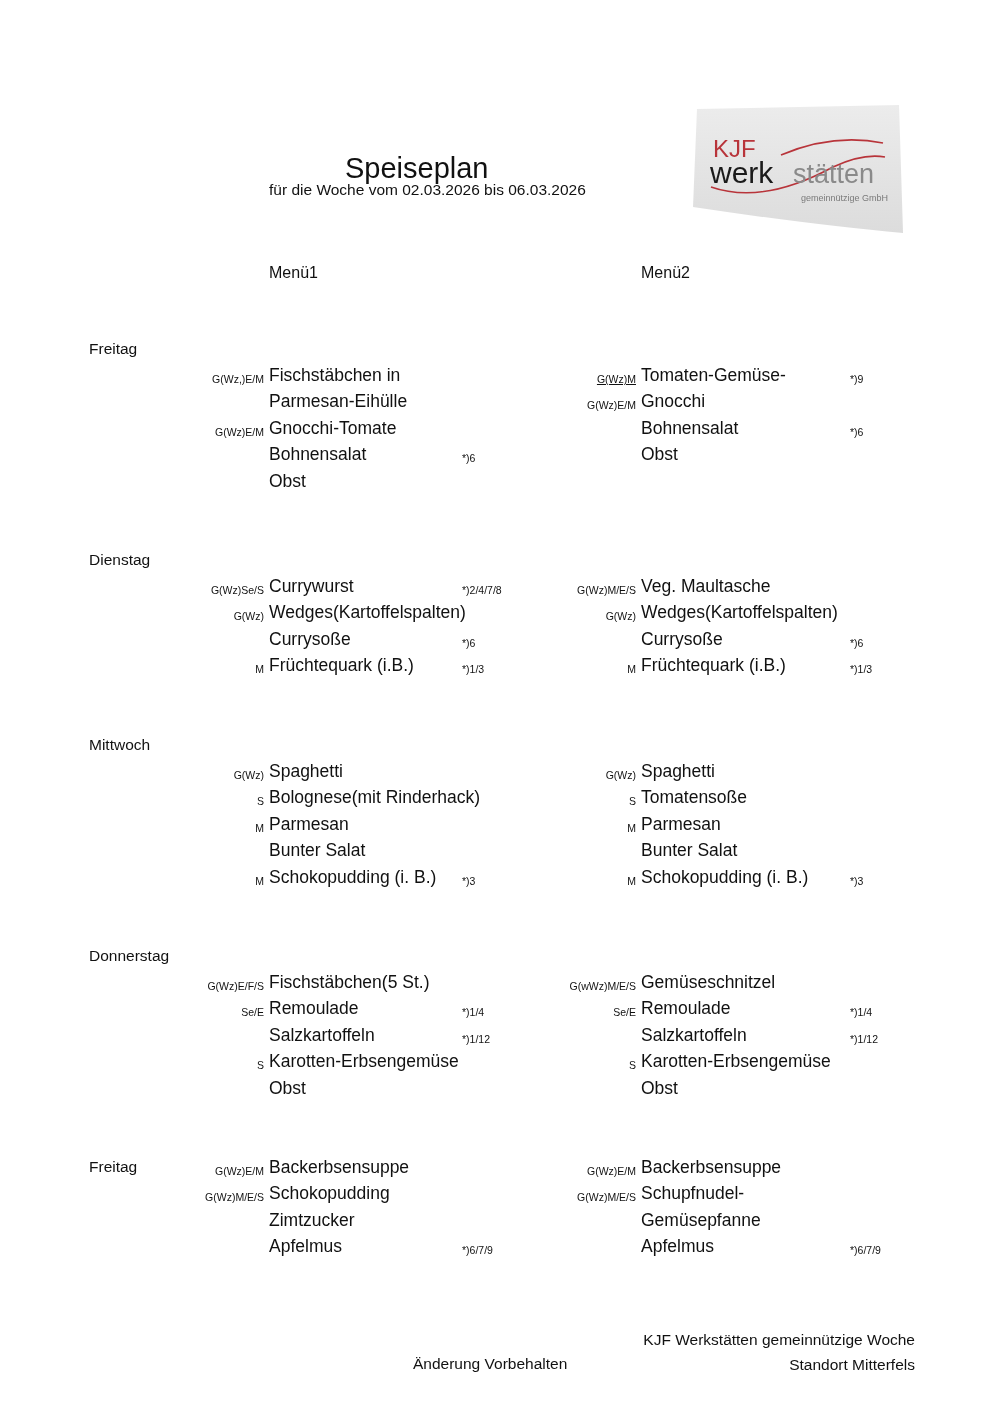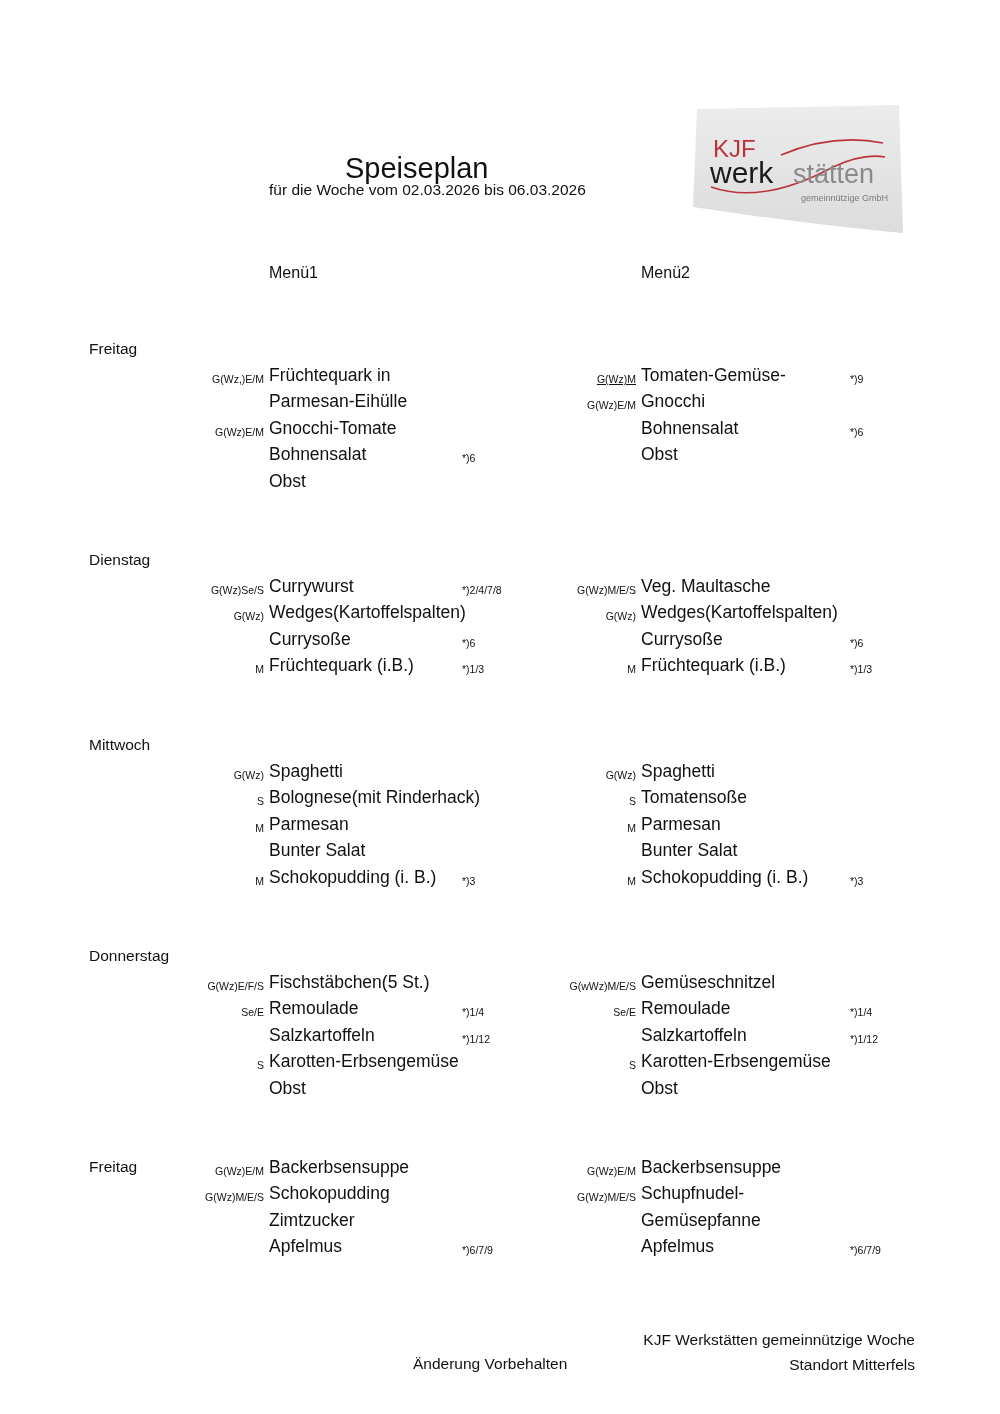--- a/index.html
+++ b/index.html
@@ -41,21 +41,21 @@
   </svg>
 </div>
 
 <div class="abs menu-head" style="left:269px;">Menü1</div>
 <div class="abs menu-head" style="left:641px;">Menü2</div>
 
 <div id="plan">
     <div class="abs day-label" style="top: 340px;">Freitag</div>
     <div class="row" style="top: 365px; left: 0px;">
       <span class="code" style="left: 144px;">G(Wz,)E/M</span>
-      <span class="dish" style="left: 269px;">Früchtequark in</span>
+      <span class="dish" style="left: 269px;">Fischstäbchen in</span>
       <span class="add" style="left: 462px;"></span>
     </div>
     <div class="row" style="top: 391.4px; left: 0px;">
       <span class="code" style="left: 144px;"></span>
       <span class="dish" style="left: 269px;">Parmesan-Eihülle</span>
       <span class="add" style="left: 462px;"></span>
     </div>
     <div class="row" style="top: 417.8px; left: 0px;">
       <span class="code" style="left: 144px;">G(Wz)E/M</span>
       <span class="dish" style="left: 269px;">Gnocchi-Tomate</span>

